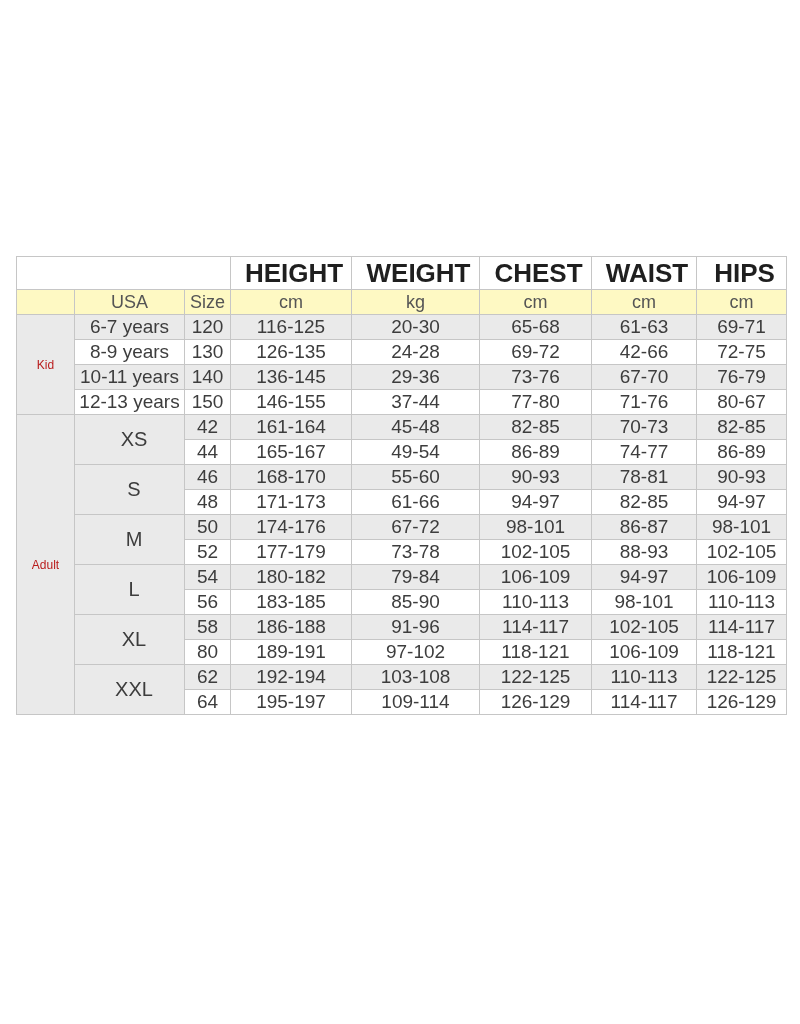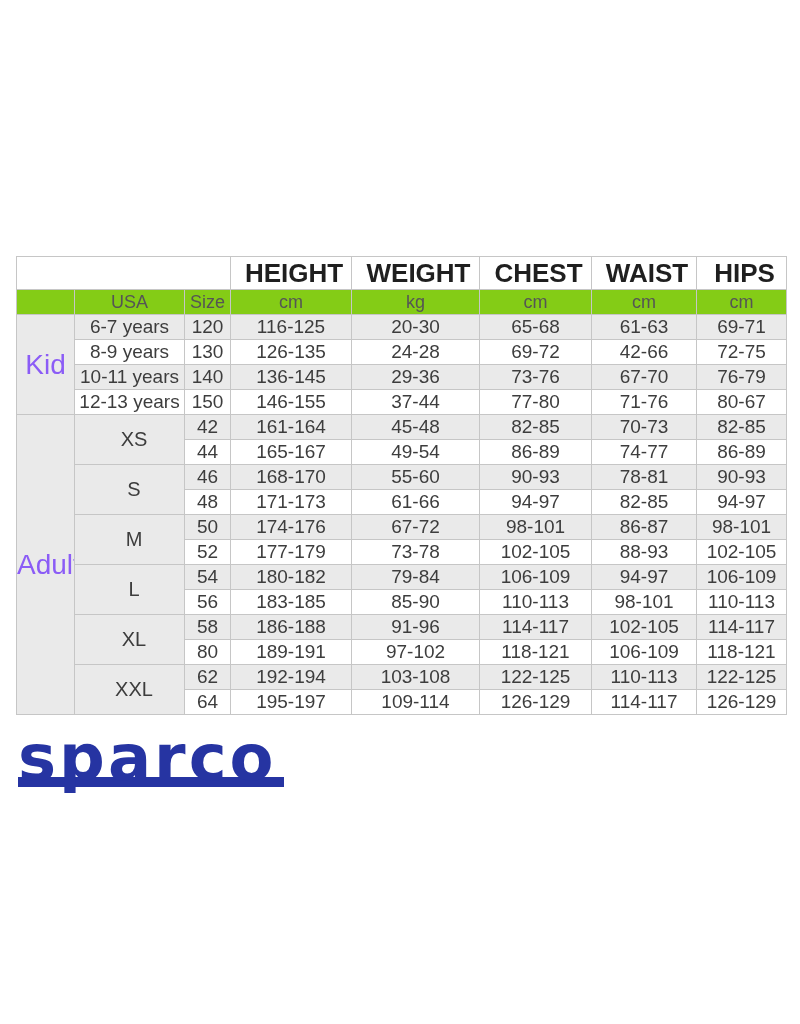--- a/index.html
+++ b/index.html
@@ -19,27 +19,27 @@
     border:1px solid #c6c6c6;
     text-align:center; vertical-align:middle;
     padding:0; overflow:hidden; white-space:nowrap;
   }
   .size-chart thead tr.measure-row th {
     height:32px; font-size:26px; font-weight:bold; color:#1f1f1f;
     letter-spacing:0px; background:#ffffff;padding-left:6px;
   }
   .size-chart thead tr.unit-row th {
     height:24px; font-size:18px; font-weight:normal; color:#555555;
-    background:#84cc16;
+    background:#fef9c3;
   }
   .size-chart tbody td {
     height:24px; font-size:19px; color:#3d3d3d; background:#ffffff;
   }
   .size-chart tbody tr.shaded td { background:#eaeaea; }
-  .size-chart td.group-cell { background:#eaeaea; font-size:28px; color:#8b5cf6; }
+  .size-chart td.group-cell { background:#eaeaea; font-size:12px; color:#b91c1c; }
   .size-chart td.usa-span  { background:#eaeaea; font-size:20px; color:#3d3d3d;padding-left:9px; }
 
   .logo {
     position:absolute; left:18px; top:726px; width:266px;
   }
   .logo-text {
     font-family:"DejaVu Sans", sans-serif;
     font-size:64px; font-weight:bold; line-height:1;
     letter-spacing:3px; color:#2634a2;
   }
@@ -220,18 +220,14 @@
           <td>64</td>
           <td>195-197</td>
           <td>109-114</td>
           <td>126-129</td>
           <td>114-117</td>
           <td>126-129</td>
         </tr>
       </tbody>
   </table>
 
-  <div class="logo">
-    <div class="logo-text">sparco</div>
-    <div class="logo-underline"></div>
-  </div>
 
 </div>
 
 </body></html>

